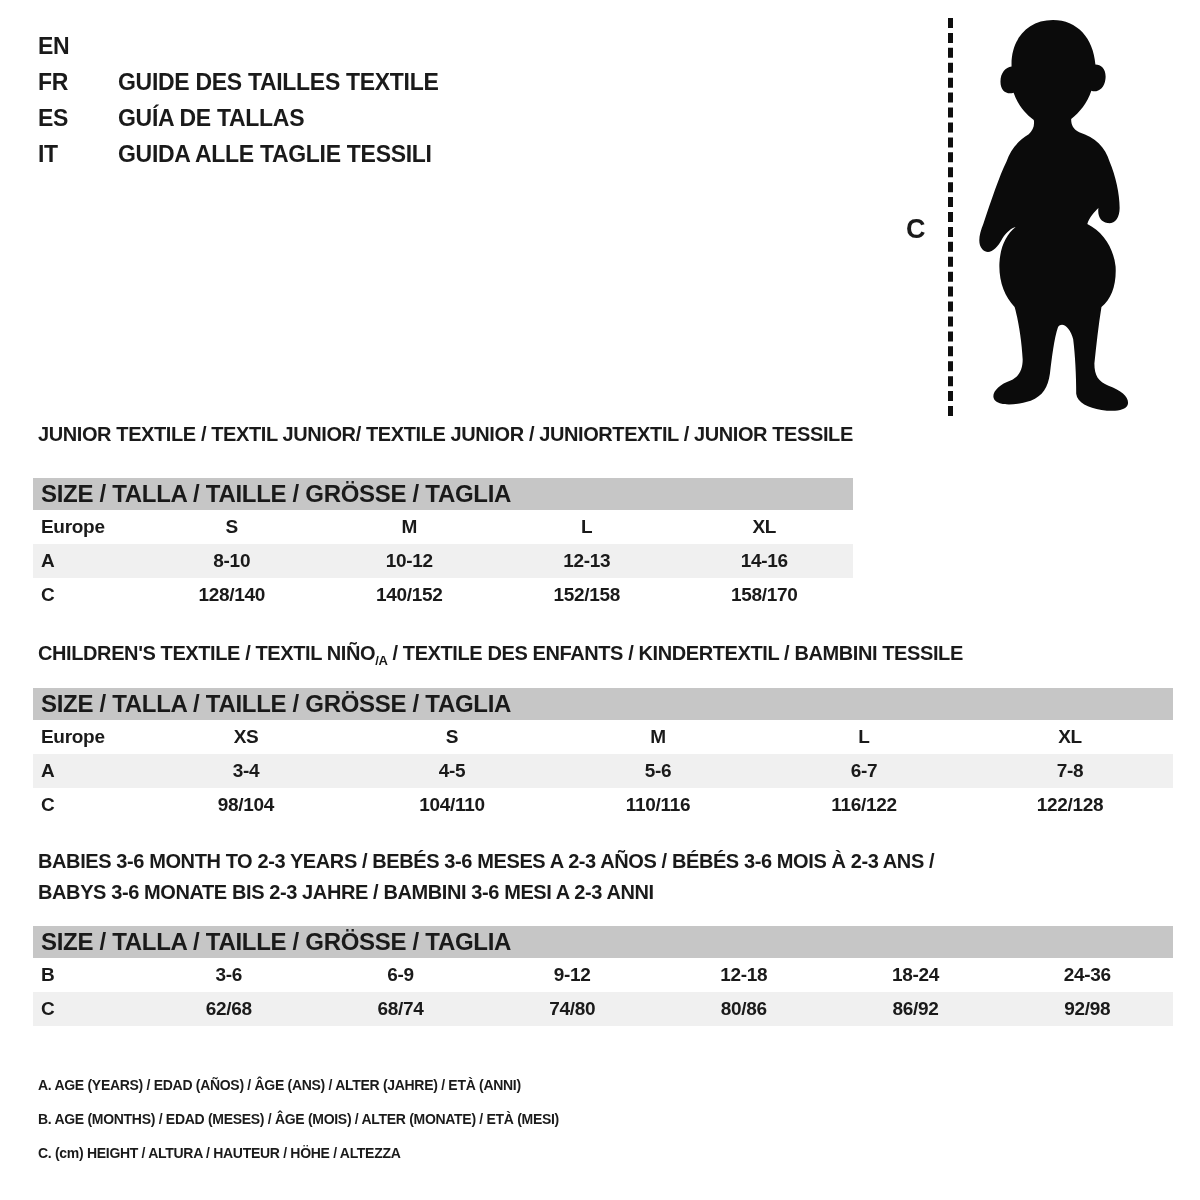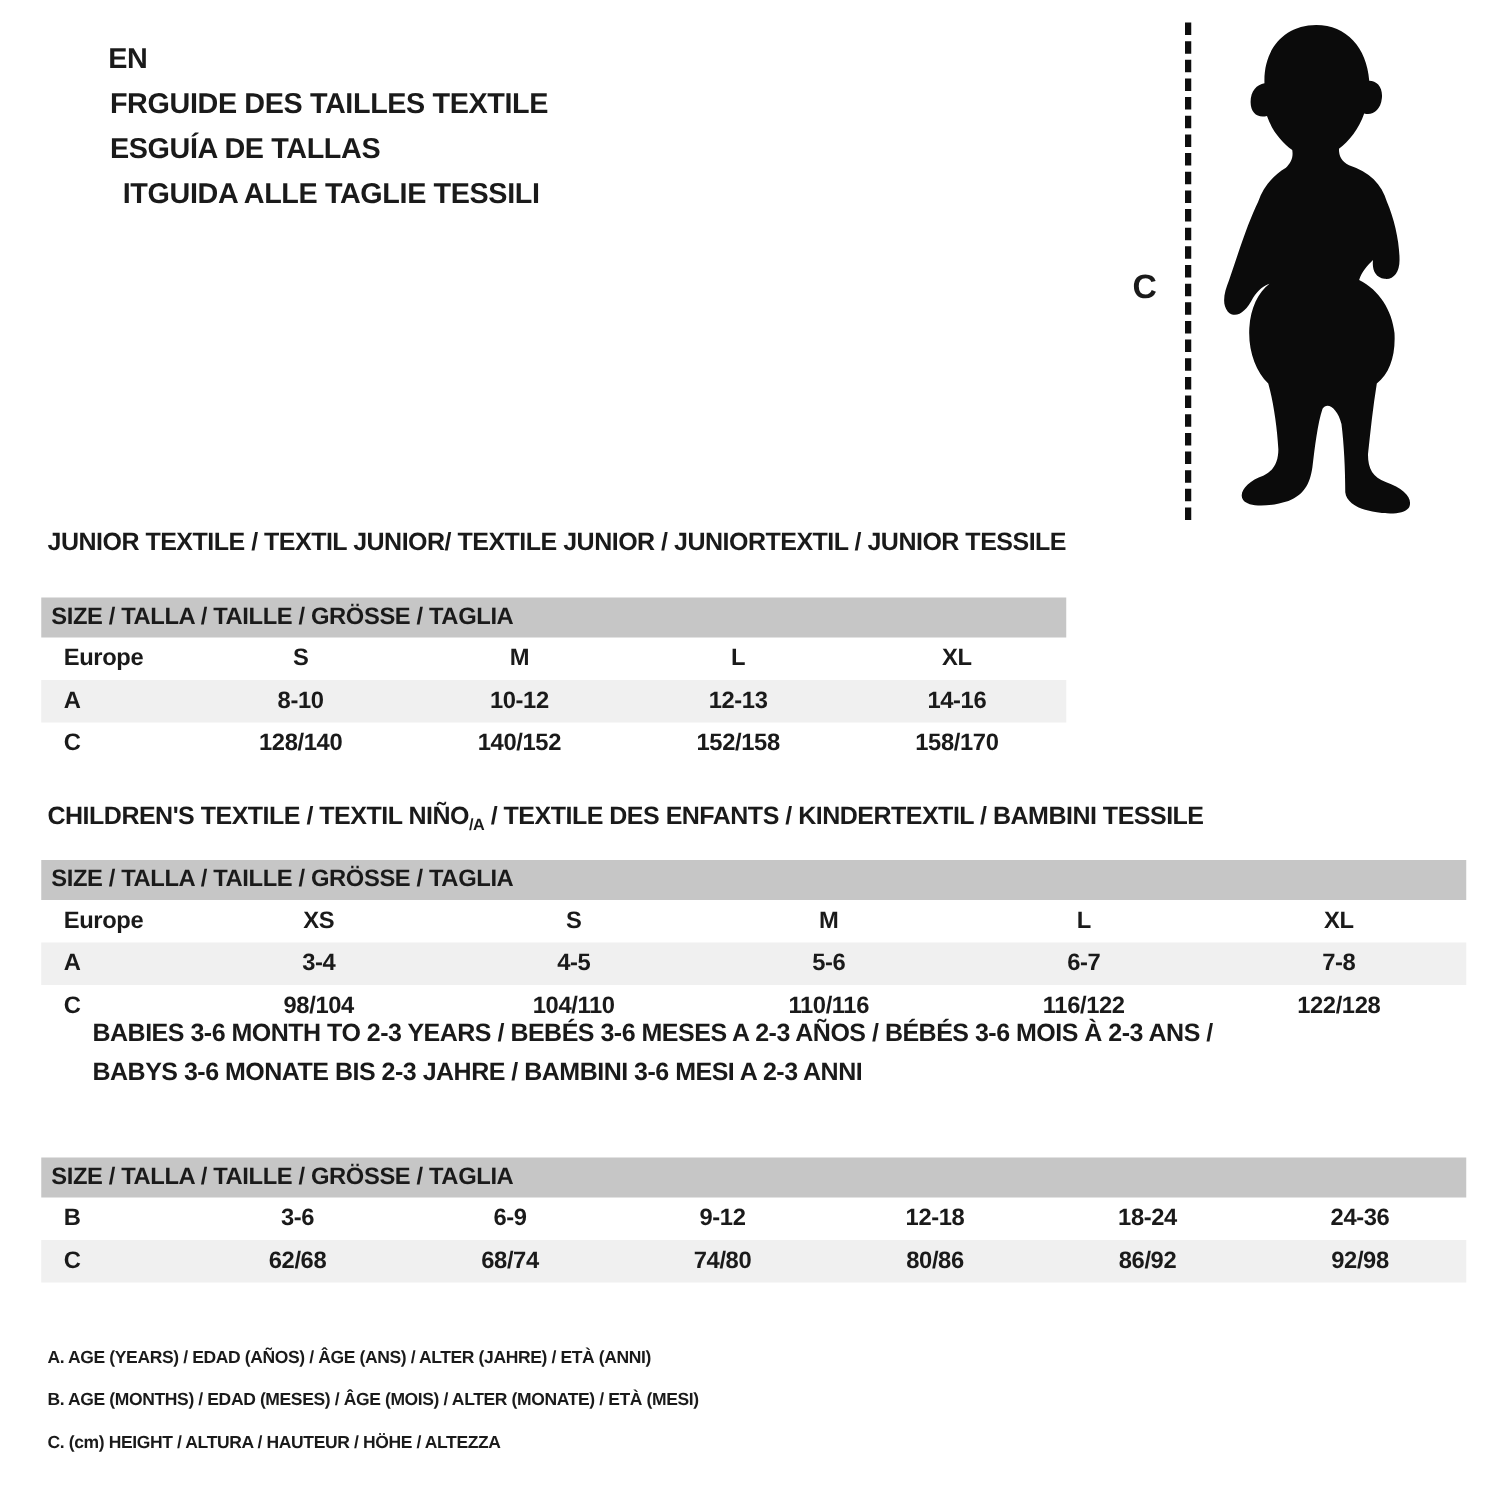--- a/index.html
+++ b/index.html
@@ -15,61 +15,61 @@
     width:1200px;height:1200px;
     background:var(--bg);
     color:var(--ink);
     font-family:"Liberation Sans", sans-serif;
     font-weight:700;
     overflow:hidden;
   }
   
   .lang-block{position:absolute;left:38px;top:28px;}
   .lang-row{display:flex;height:36px;align-items:center;}
-  .lang-code{width:80px;font-size:23px;letter-spacing:-0.3px;text-align:right;}
+  .lang-code{width:80px;font-size:23px;letter-spacing:-0.3px;}
   .lang-label{font-size:23px;letter-spacing:-0.3px;white-space:nowrap;}
 
   
   .measure-line{
     position:absolute;left:948px;top:18px;height:398px;width:0;
     border-left:5px dashed #0e0e0e;
   }
   .measure-label{
     position:absolute;left:906px;top:214px;
     font-size:27px;
   }
   .toddler-svg{position:absolute;left:963px;top:12px;width:184px;height:410px;}
 
   
   .section-title{
     position:absolute;left:38px;
     font-size:20px;letter-spacing:-0.4px;white-space:nowrap;
   }
   .title-junior{top:423px;}
   .title-children{top:642px;}
-  .title-babies{top:812px;line-height:31px;margin-left:36px;}
+  .title-babies{top:846px;line-height:31px;}
   .sub-part{font-size:13px;vertical-align:-5px;}
 
   
   .sg-table{position:absolute;left:33px;}
   .table-junior{top:478px;width:820px;}
   .table-children{top:688px;width:1140px;}
   .table-babies{top:926px;width:1140px;}
   .t-header{
     background:var(--bar);
     height:32px;line-height:32px;
     padding-left:8px;
-    font-size:19px;letter-spacing:-0.3px;
+    font-size:24px;letter-spacing:-0.3px;
   }
   .trow{
     display:flex;height:34px;align-items:center;
     font-size:19px;letter-spacing:-0.3px;
   }
   .trow.shaded{background:var(--shade);}
-  .tlabel{width:110px;padding-left:8px;box-sizing:border-box;margin-left:10px;}
+  .tlabel{width:110px;padding-left:8px;box-sizing:border-box;}
   .tcell{flex:1;text-align:center;}
 
   
   .footer{position:absolute;left:38px;top:1068px;}
   .footer-line{height:34px;line-height:34px;font-size:14px;letter-spacing:-0.3px;white-space:nowrap;}
 </style>
 </head>
 <body>
 
 <div class="page">

